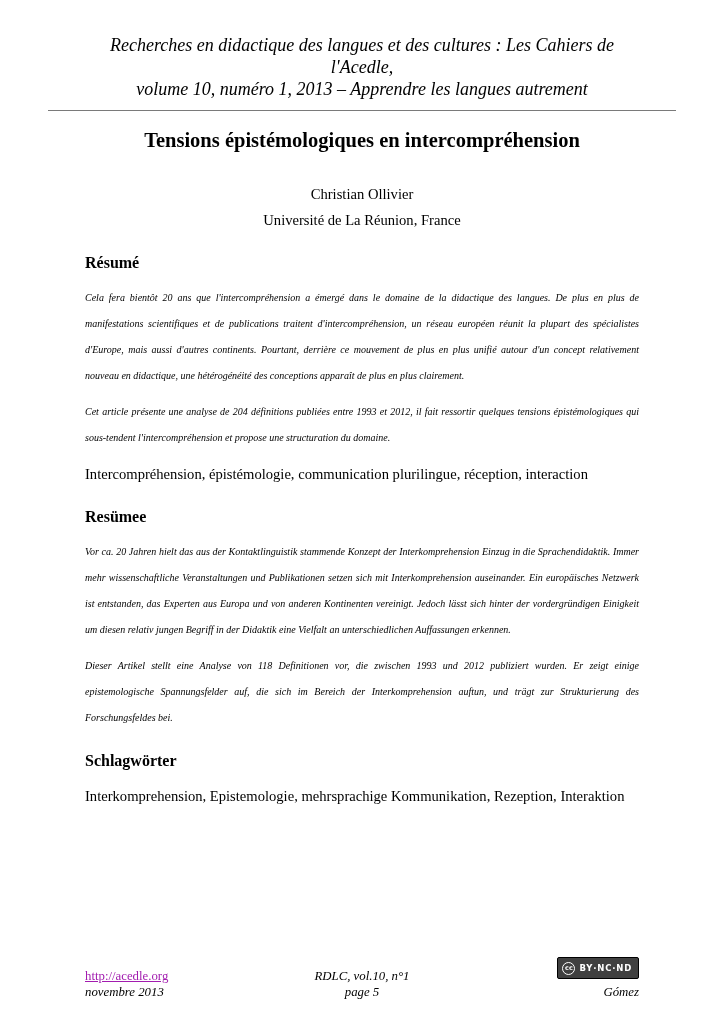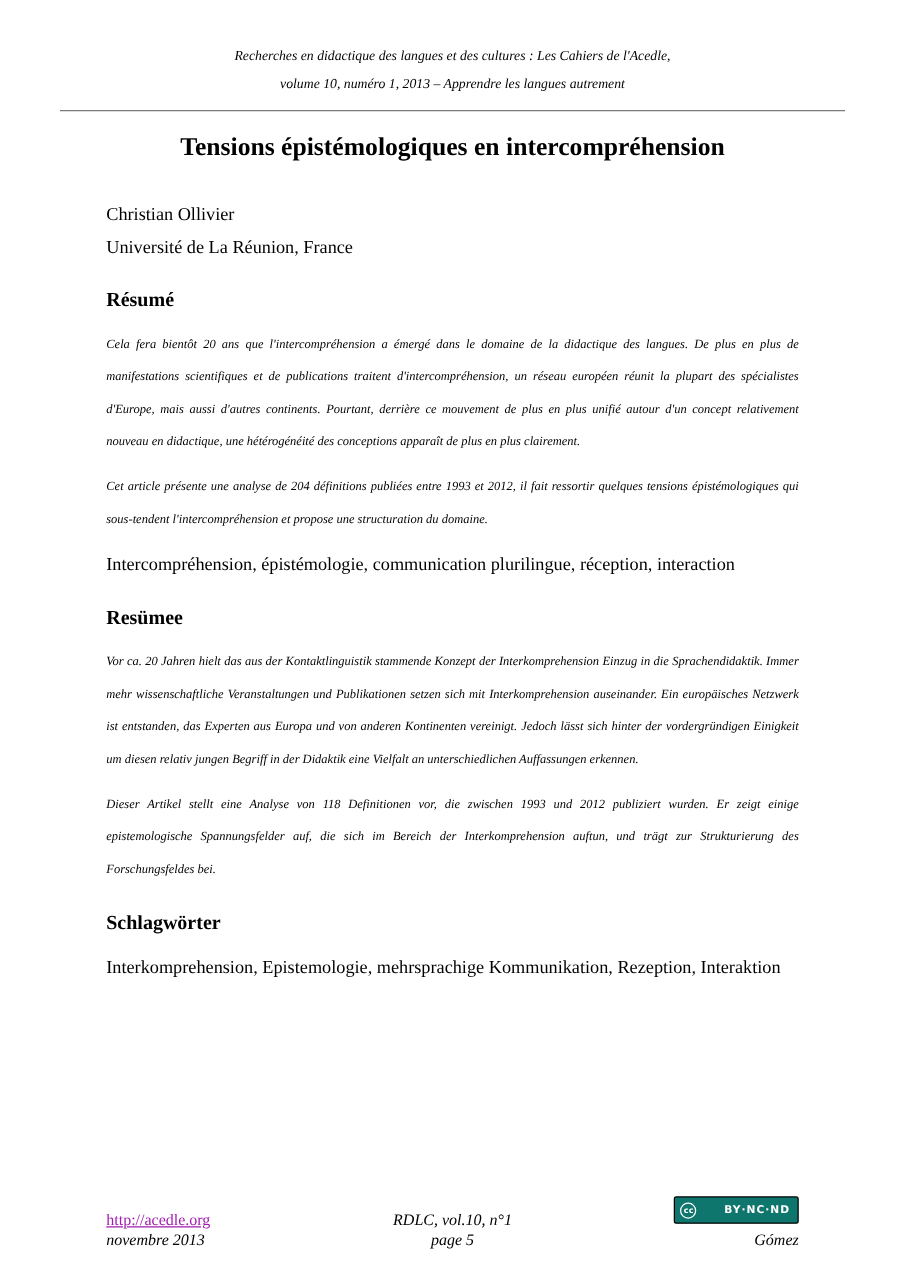--- a/index.html
+++ b/index.html
@@ -10,39 +10,40 @@
     box-sizing: border-box;
     padding: 34px 85px 0 85px;
     background: #ffffff;
     color: #000000;
     font-family: "Liberation Serif", serif;
     overflow: hidden;
   }
   .journal-header {
     font-style: italic;
     text-align: center;
-    font-size: 11px;
+    font-size: 18px;
     line-height: 22px;
   }
   .rule {
     border: none;
     border-top: 1px solid #7a7a7a;
     margin: 10px -37px 0 -37px;
   }
   .article-title {
     text-align: center;
     font-weight: bold;
     font-size: 20.5px;
     margin: 16px 0 0 0;
     line-height: 26px;
   }
   .author-block {
     margin-top: 28px;
     font-size: 14.6px;
     line-height: 26px;
+    text-align: center;
   }
   h2.section-heading {
     font-size: 16px;
     font-weight: bold;
     margin: 20px 0 12px 0;
     line-height: 20px;
   }
   p.body {
     font-size: 10px;
     line-height: 26px;
@@ -78,22 +79,22 @@
   .footer-right {
     display: flex;
     flex-direction: column;
     align-items: flex-end;
     gap: 5px;
   }
   .footer-right .name { font-style: italic; }
   .cc-badge {
     display: inline-flex;
     align-items: center;
-    gap: 22px;
-    background: #0f766e;
+    gap: 4px;
+    background: #404040;
     color: #ffffff;
     border: 1px solid #000000;
     border-radius: 2px;
     padding: 2px 6px 2px 4px;
     font-family: "DejaVu Sans", sans-serif;
     font-size: 8.5px;
     font-weight: bold;
     letter-spacing: 0.8px;
     cursor: pointer;
   }

